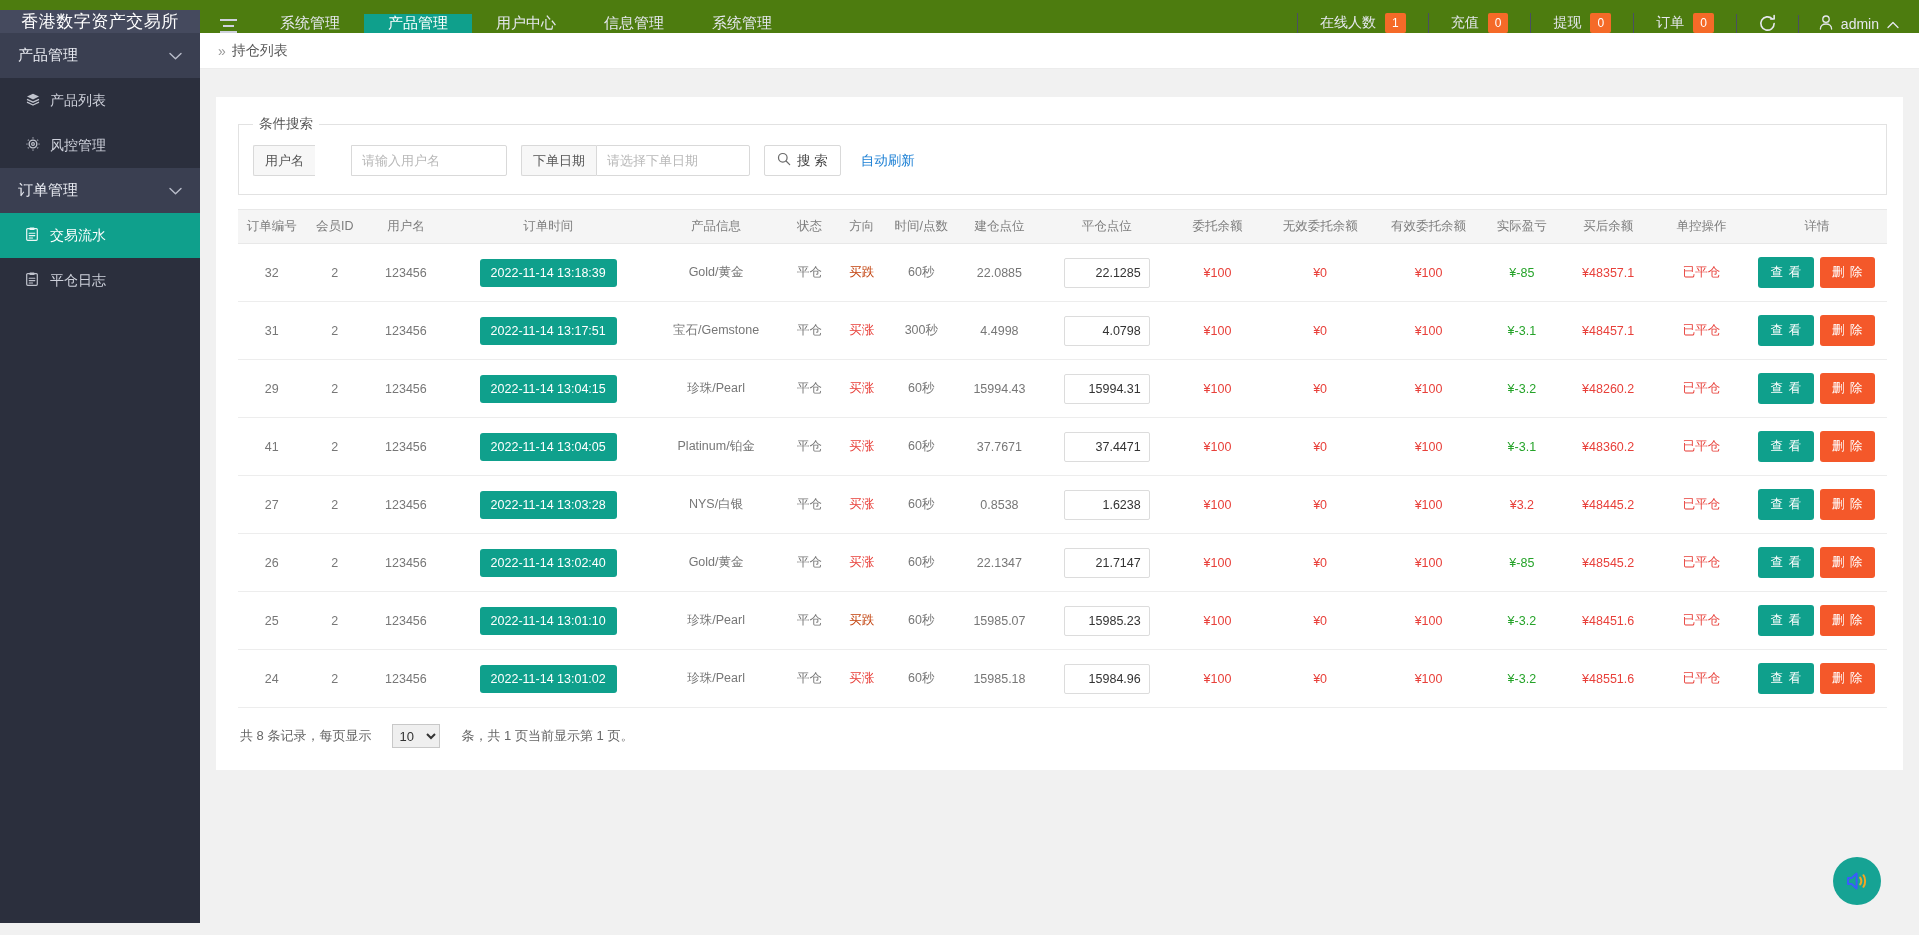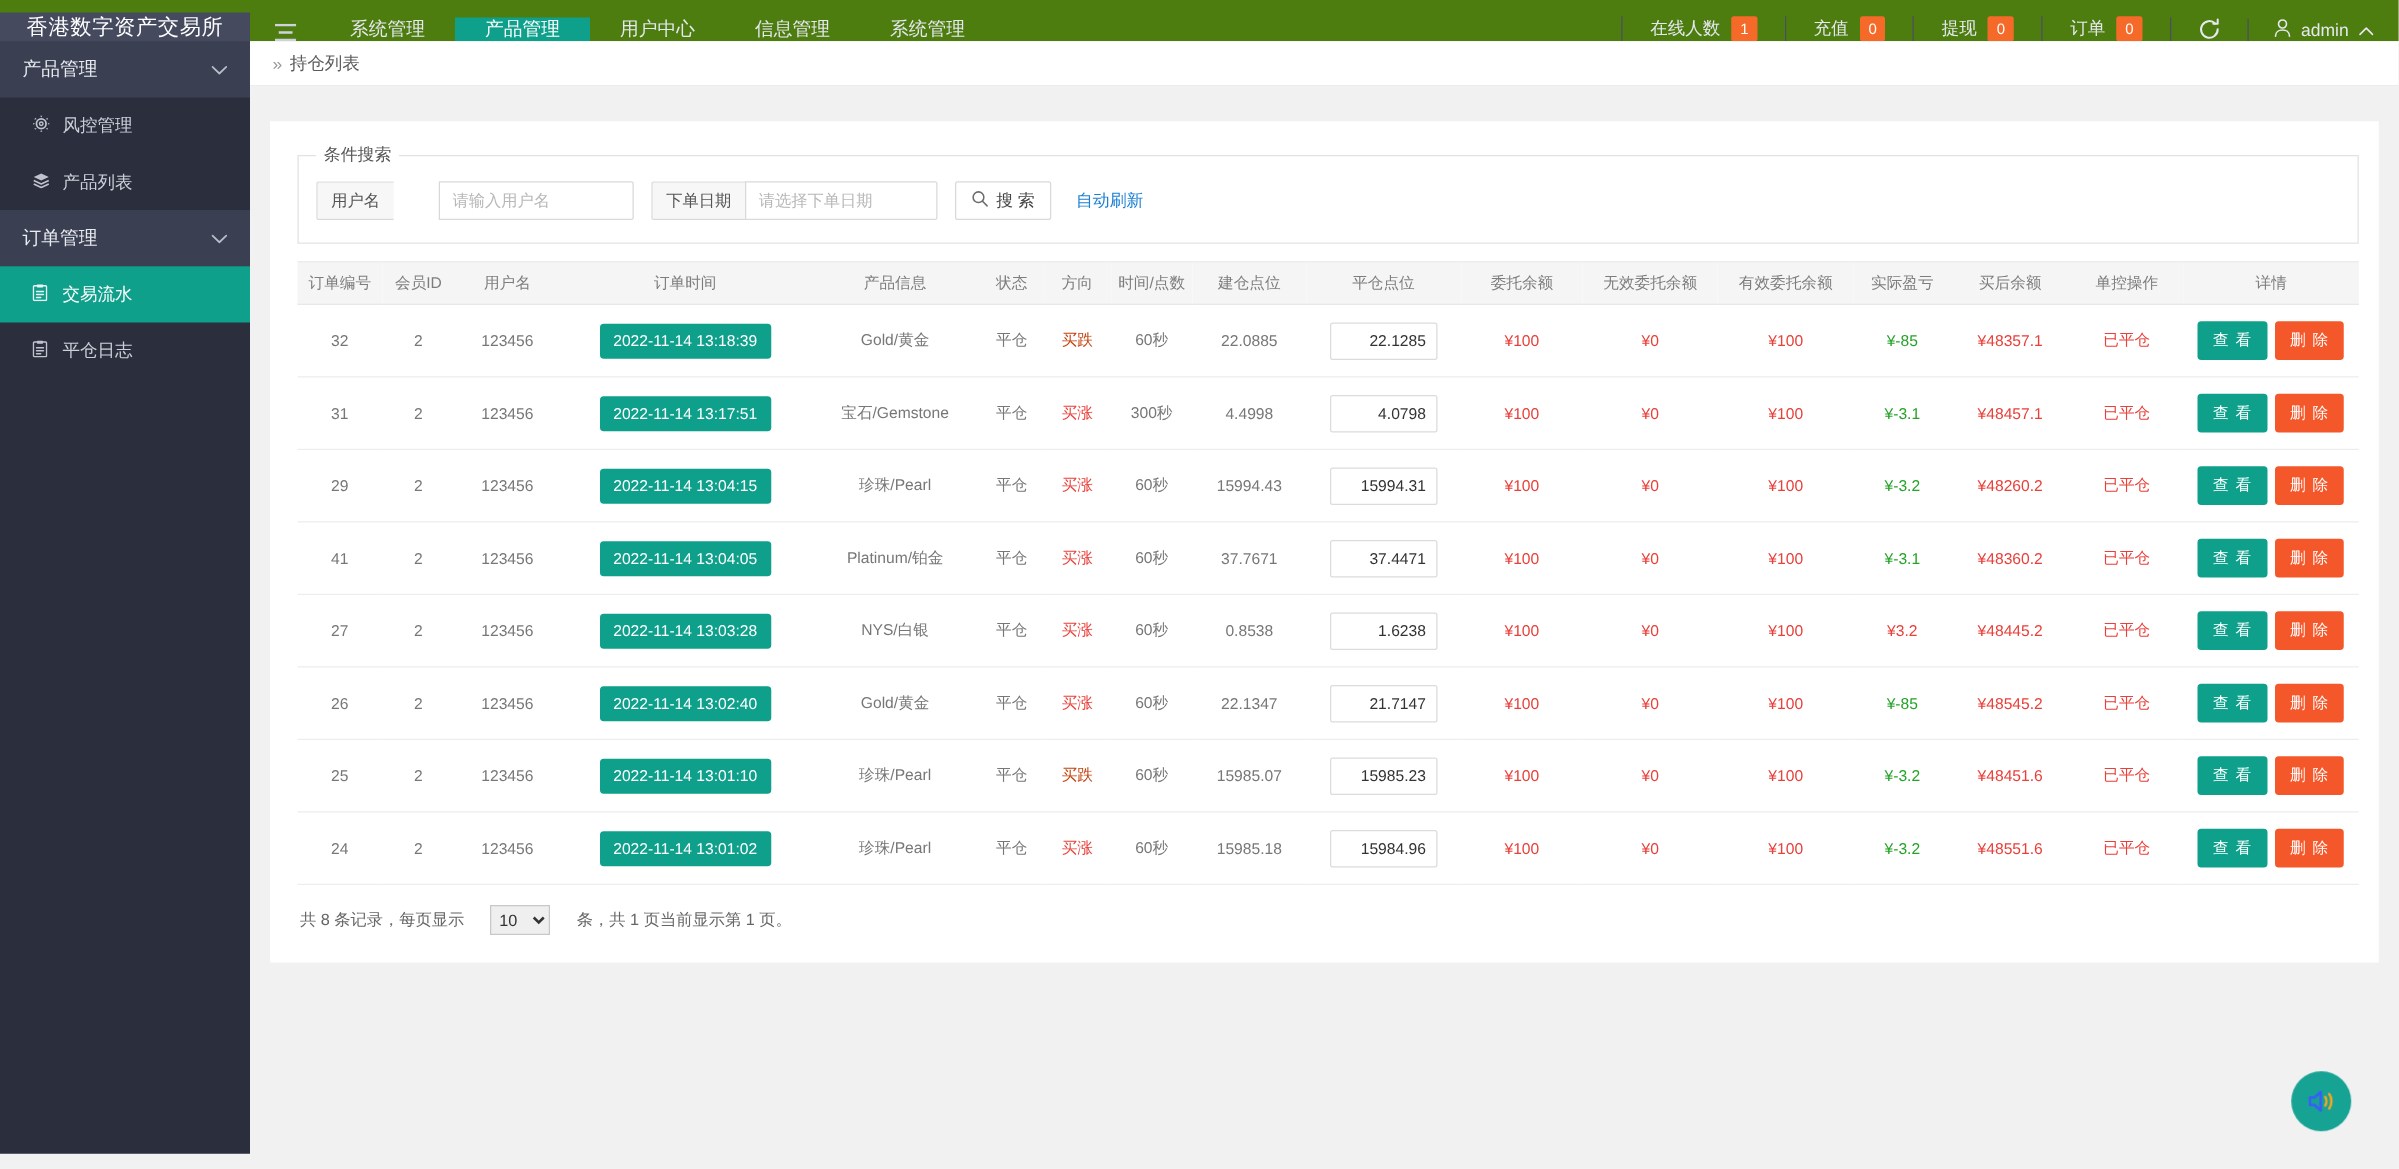--- a/index.html
+++ b/index.html
@@ -225,37 +225,37 @@
     <div class="sb-group">
       <span class="gname">产品管理</span>
       <span class="chev">
         <svg width="13" height="8" viewBox="0 0 13 8" fill="none" aria-hidden="true">
           <path d="M1 1.5 6.5 6.8 12 1.5" stroke="#b9bdca" stroke-width="1.4" stroke-linecap="round" stroke-linejoin="round"></path>
         </svg>
       </span>
     </div>
     <div class="sb-item">
       <span class="sb-ico">
+        <svg width="14" height="13" viewBox="0 0 14 13" aria-hidden="true">
+          <path d="M7 .8 13 3.6 7 6.4 1 3.6z" fill="#cdd0da"></path>
+          <path d="M1 6.4 7 9.2l6-2.8" stroke="#cdd0da" stroke-width="1.3" fill="none" stroke-linejoin="round"></path>
+          <path d="M1 9.2 7 12l6-2.8" stroke="#cdd0da" stroke-width="1.3" fill="none" stroke-linejoin="round"></path>
+        </svg>
+      </span>
+      <span>产品列表</span>
+    </div>
+    <div class="sb-item">
+      <span class="sb-ico">
         <svg width="14" height="14" viewBox="0 0 16 16" aria-hidden="true">
           <path d="M8 2.2 9 .7h-2zM8 13.8 7 15.3h2zM2.2 8 .7 7v2zM13.8 8l1.5 1V7zM3.9 3.9 2.6 2.6l-1 1.4zM12.1 12.1l1.3 1.3 1-1.4zM3.9 12.1l-1.4 1.3-.9-1.4zM12.1 3.9l1.4-1.3.9 1.4z" fill="#cdd0da"></path>
           <circle cx="8" cy="8" r="4.4" fill="none" stroke="#cdd0da" stroke-width="1.6"></circle>
           <circle cx="8" cy="8" r="1.6" fill="none" stroke="#cdd0da" stroke-width="1.3"></circle>
         </svg>
       </span>
       <span>风控管理</span>
-    </div>
-    <div class="sb-item">
-      <span class="sb-ico">
-        <svg width="14" height="13" viewBox="0 0 14 13" aria-hidden="true">
-          <path d="M7 .8 13 3.6 7 6.4 1 3.6z" fill="#cdd0da"></path>
-          <path d="M1 6.4 7 9.2l6-2.8" stroke="#cdd0da" stroke-width="1.3" fill="none" stroke-linejoin="round"></path>
-          <path d="M1 9.2 7 12l6-2.8" stroke="#cdd0da" stroke-width="1.3" fill="none" stroke-linejoin="round"></path>
-        </svg>
-      </span>
-      <span>产品列表</span>
     </div>
 
     <div class="sb-group">
       <span class="gname">订单管理</span>
       <span class="chev">
         <svg width="13" height="8" viewBox="0 0 13 8" fill="none" aria-hidden="true">
           <path d="M1 1.5 6.5 6.8 12 1.5" stroke="#b9bdca" stroke-width="1.4" stroke-linecap="round" stroke-linejoin="round"></path>
         </svg>
       </span>
     </div>

